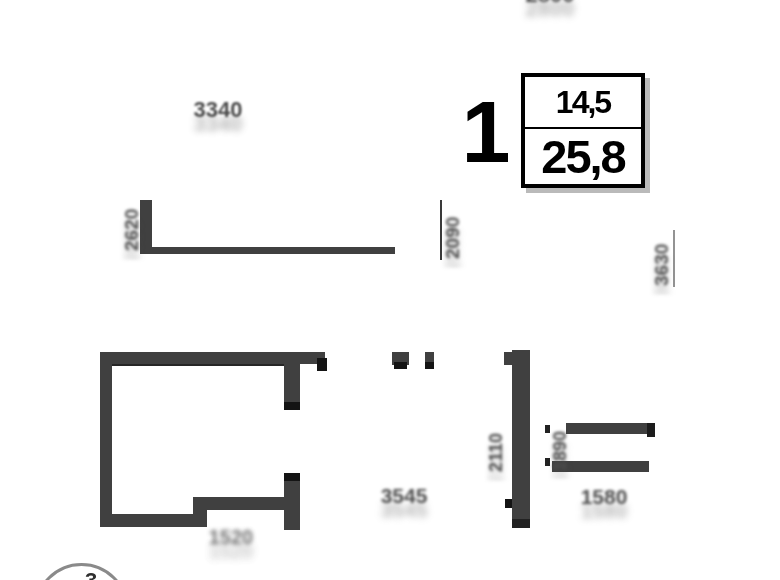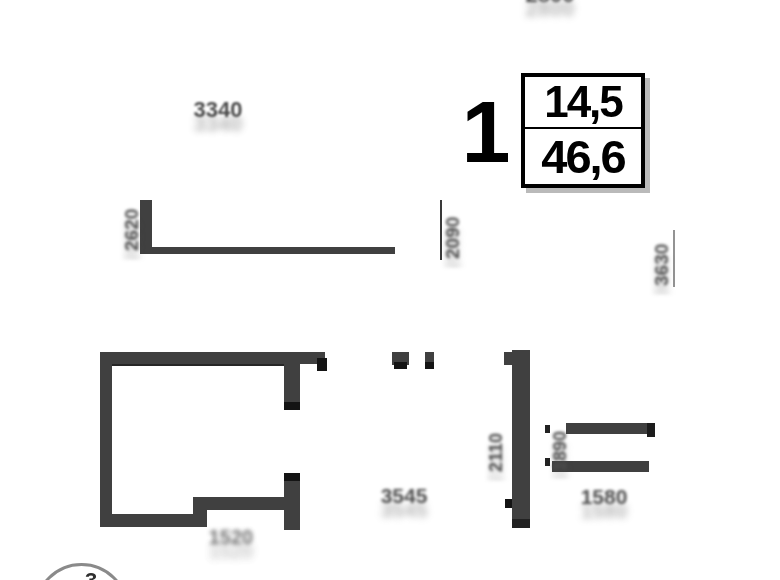--- a/index.html
+++ b/index.html
@@ -76,21 +76,21 @@
   .area-box{
     position:absolute;left:521px;top:73px;width:124px;height:115px;
     box-sizing:border-box;border:4px solid #000;background:#fff;
     box-shadow:5px 5px 0 rgba(130,130,130,.55);
     display:flex;flex-direction:column;
   }
   .area-cell{
     flex:1;display:flex;align-items:center;justify-content:center;
     font-weight:700;color:#000;letter-spacing:-2px;
   }
-  .area-top{border-bottom:2px solid #000;font-size:44px;}
+  .area-top{border-bottom:2px solid #000;font-size:32px;}
   .area-bot{font-size:47px;}
 
   
   .badge{
     position:absolute;left:34px;top:563px;width:95px;height:95px;
     border-radius:50%;border:3px solid #8a8a8a;background:#fff;box-sizing:border-box;
   }
   .badge span{
     position:absolute;left:48px;top:2px;font-size:22px;font-weight:700;color:#2e2e2e;
   }
@@ -140,20 +140,20 @@
   <div class="dim-v d-urv">3630</div>
   <div class="dim-v d-hlv">2110</div>
   <div class="dim-v d-hrv">1890</div>
   <div class="dim d-hbot">3545</div>
   <div class="dim d-bbot">1580</div>
   <div class="dim d-rbot">1520</div>
 
   <div class="rooms">1</div>
   <div class="area-box">
     <div class="area-cell area-top">14,5</div>
-    <div class="area-cell area-bot">46,6</div>
+    <div class="area-cell area-bot">25,8</div>
   </div>
 
   <div class="badge">
     <span>3</span>
   </div>
 
 </div>
 
 </body></html>

